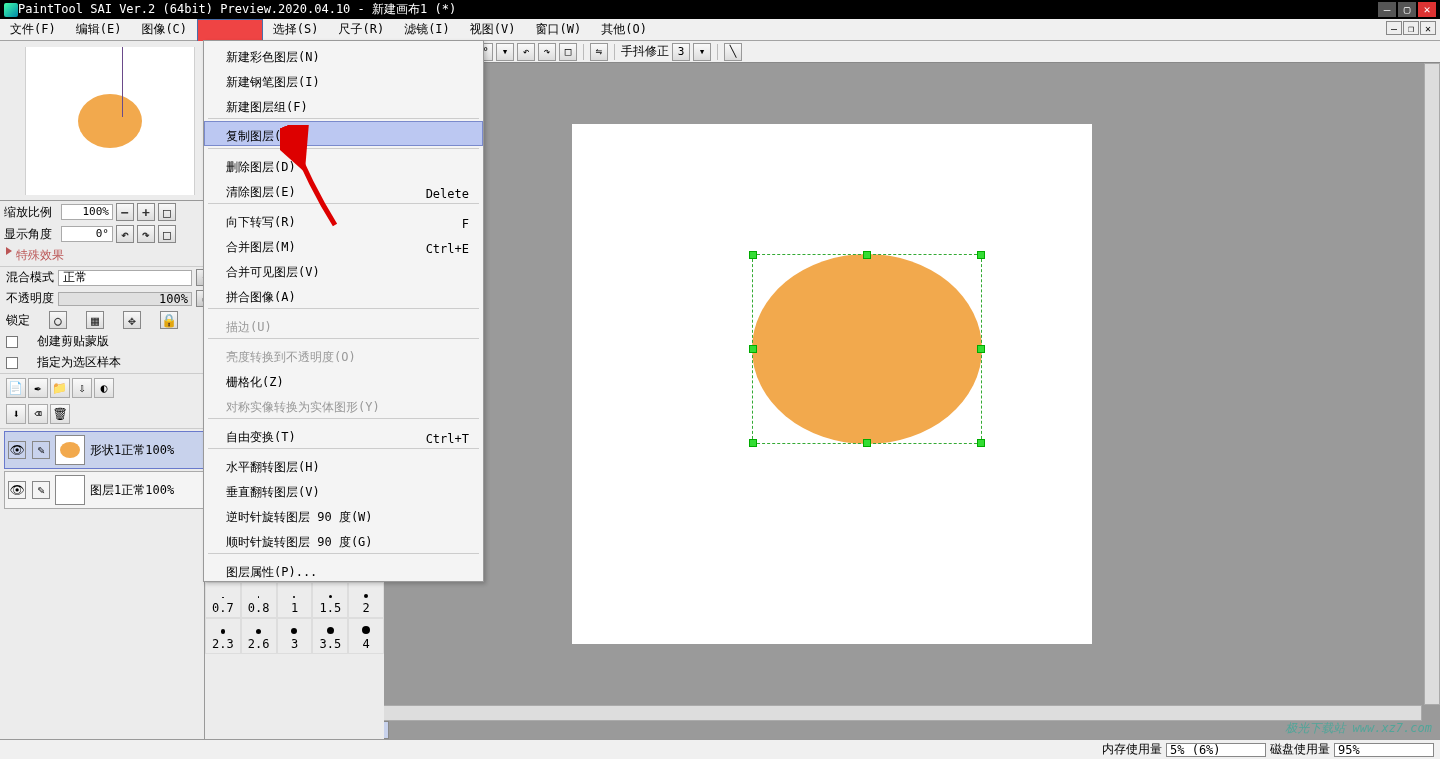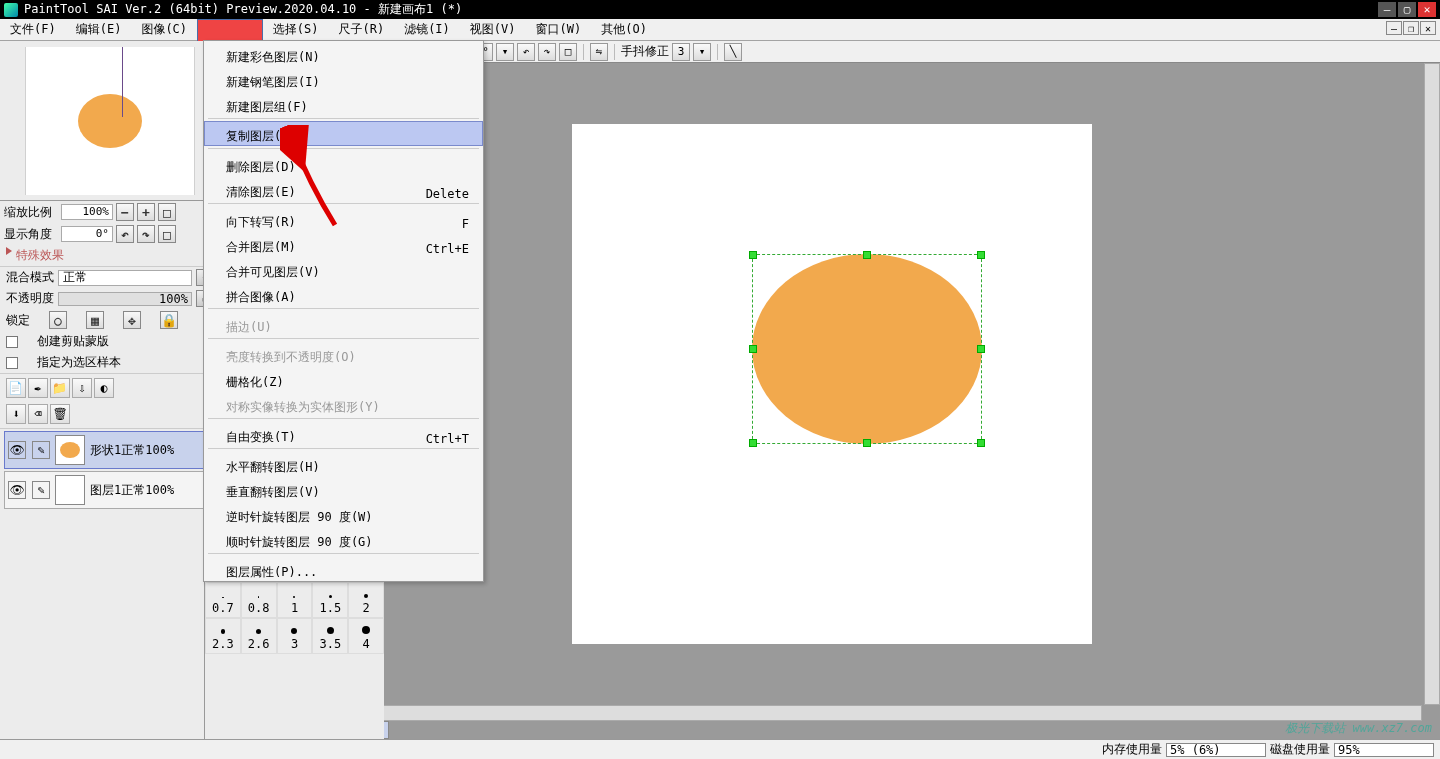--- a/index.html
+++ b/index.html
@@ -1,18 +1,18 @@
 <!DOCTYPE html>
 <html><head>
 <meta charset="utf-8">
 <style>
 * { margin: 0; padding: 0; box-sizing: border-box; font-family: "SimSun", "宋体", monospace; font-size: 12px; }
 body { background: #ececec; width: 1440px; height: 759px; overflow: hidden; position: relative; }
 .titlebar { background: #000; color: #fff; height: 19px; display: flex; align-items: center; padding: 0 4px; justify-content: space-between; }
-.titlebar-left { display: flex; align-items: center; gap: 6px; }
+.titlebar-left { display: flex; align-items: center; }
 .title-icon { width: 14px; height: 14px; background: linear-gradient(135deg,#4fa,#08a); border-radius: 2px; }
 .titlebar-buttons { display: flex; gap: 2px; }
 .tbtn { width: 18px; height: 15px; display: flex; align-items: center; justify-content: center; color: #fff; font-size: 11px; }
 .tbtn.min { background: #555; }
 .tbtn.max { background: #555; }
 .tbtn.close { background: #d33; }
 .menubar { background: #f0f0f0; height: 22px; display: flex; align-items: flex-start; border-bottom: 1px solid #a3a3a3; position: relative; }
 .menu-item { padding: 2px 10px; cursor: default; }
 .menu-item.active { background: #ef4444; border: 1px solid #4a6ea9; padding: 19px 9px; }
 .mdibtns { position: absolute; right: 4px; top: 2px; display: flex; gap: 1px; }

